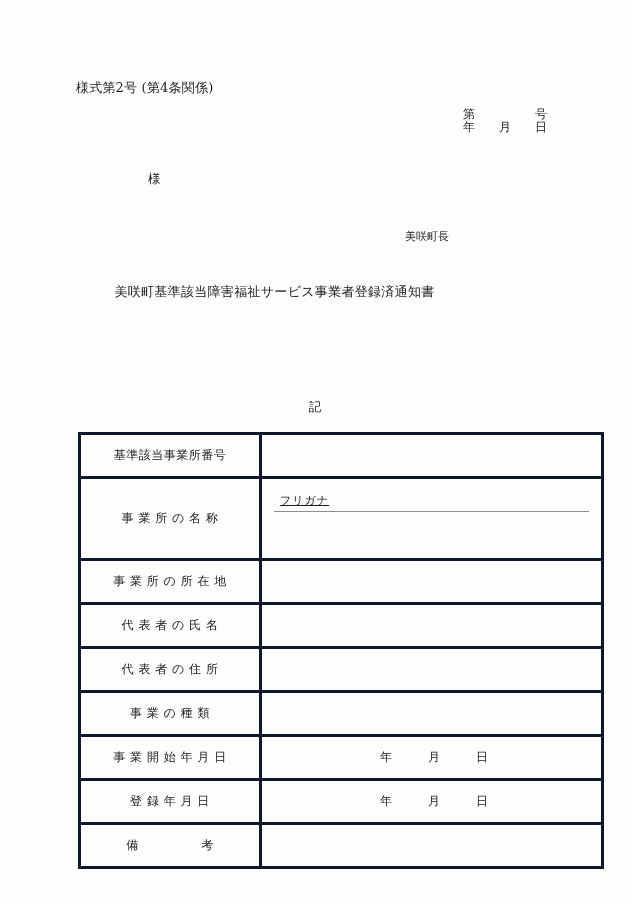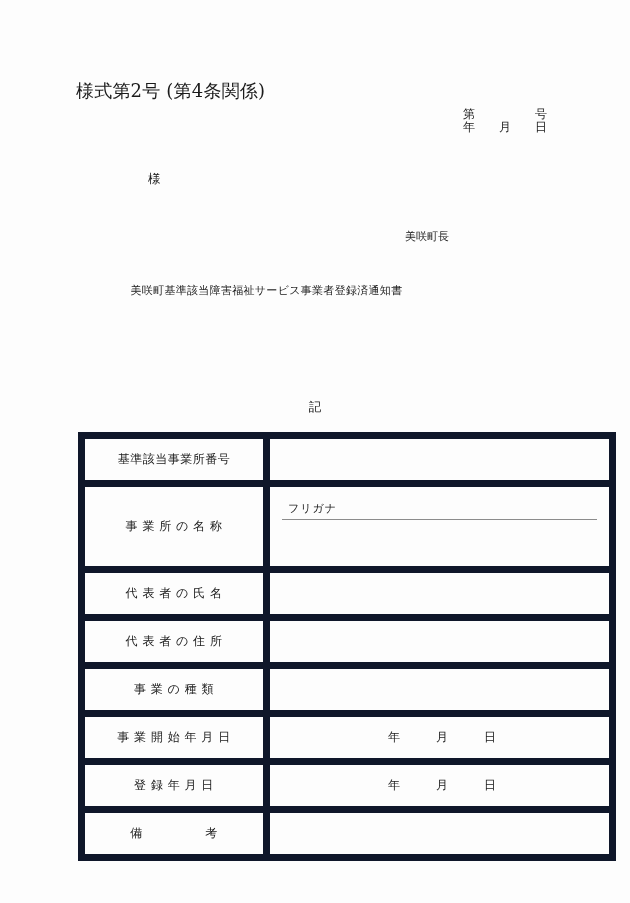--- a/index.html
+++ b/index.html
@@ -18,21 +18,21 @@
     background: #fdfdfd;
     overflow: hidden;
     font-size: 11.5px;
   }
 
   
   .form-no {
     position: absolute;
     left: 76px;
     top: 79px;
-    font-size: 18px;
+    font-size: 13px;
     letter-spacing: 0.2px;
     white-space: nowrap;
   }
   .doc-number {
     position: absolute;
     left: 463px;
     top: 106px;
     font-size: 12px;
     white-space: pre;
   }
@@ -52,25 +52,25 @@
   }
   .issuer {
     position: absolute;
     left: 405px;
     top: 229px;
     font-size: 11px;
     white-space: nowrap;
   }
   .doc-title {
     position: absolute;
-    left: 4px;
+    left: 12px;
     top: 283px;
     width: 525px;
     text-align: center;
-    font-size: 11px;
+    font-size: 13px;
     letter-spacing: 0.3px;
   }
 
   
   .body-text {
     position: absolute;
     left: 76px;
     top: 332px;
     width: 484px;
     font-size: 12px;
@@ -91,21 +91,21 @@
   
   .reg-table {
     position: absolute;
     left: 78px;
     top: 432px;
     width: 475px;
     border-collapse: collapse;
     table-layout: fixed;
   }
   .reg-table td {
-    border: 7px solid #0f172a;
+    border: 3px solid #0f172a;
     padding: 12px;
     font-size: 12px;
     vertical-align: middle;
   }
   .reg-table td.label {
     width: 154px;
     text-align: center;
     letter-spacing: 0.5px;
     white-space: pre;
   }
@@ -113,20 +113,21 @@
     width: 321px;
     padding-left: 6px;
   }
   .row-std { height: 28px; }
   .row-tall { height: 28px; }
 
   .furigana-cell {
     border: 0;
     padding: 0;
     width: 321px;
+    text-decoration: underline;
   }
   .furigana-top {
     height: 20px;
     border-bottom: 1px solid #8c8c8c;
     font-size: 11px;
     padding-left: 6px;
     line-height: 20px;
     letter-spacing: 1px;
   }
   .furigana-bottom {
@@ -169,20 +170,24 @@
       </tr>
 
       <tr>
         <td class="label">事 業 所 の 名 称</td>
         <td class="furigana-cell">
           <div class="furigana-top">フリガナ</div>
           <div class="furigana-bottom"></div>
         </td>
       </tr>
 
+      <tr class="row-tall">
+        <td class="label">事 業 所 の 所 在 地</td>
+        <td class="value"></td>
+      </tr>
 
       <tr class="row-std">
         <td class="label">代 表 者 の 氏 名</td>
         <td class="value"></td>
       </tr>
 
       <tr class="row-std">
         <td class="label">代 表 者 の 住 所</td>
         <td class="value"></td>
       </tr>

